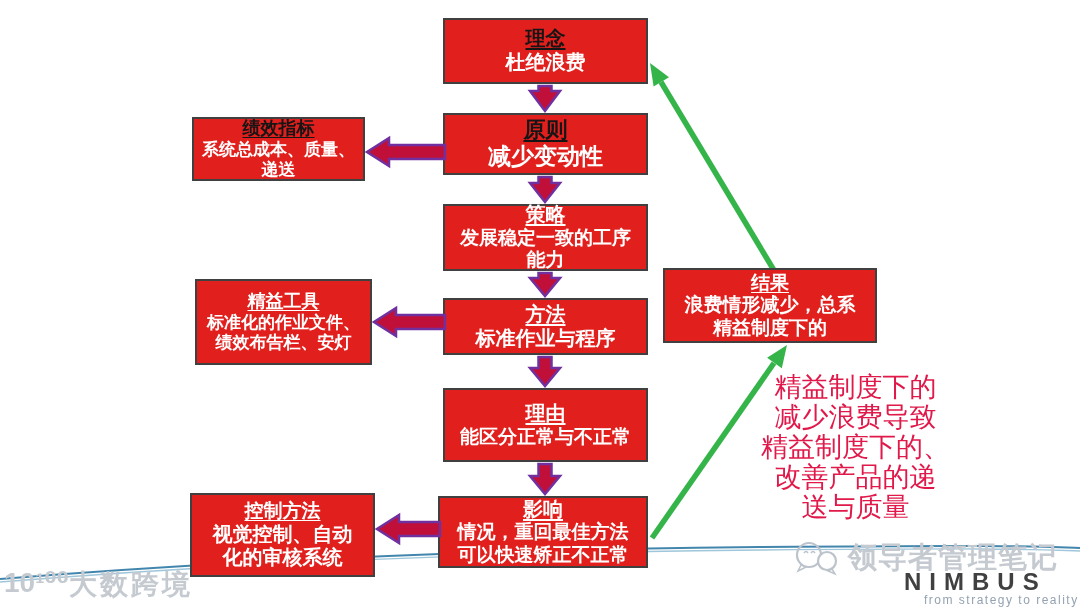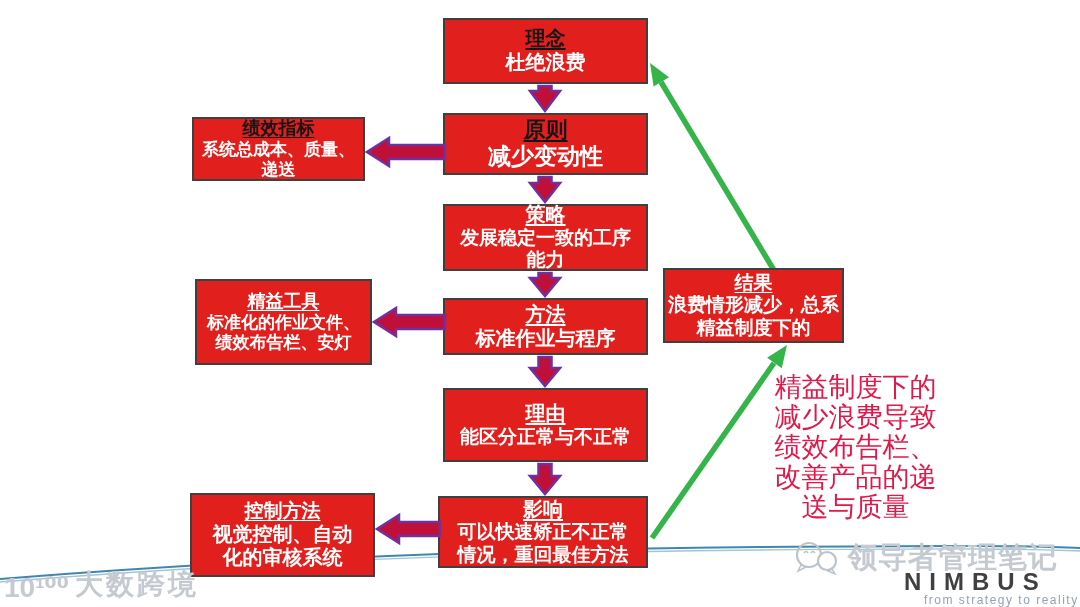--- a/index.html
+++ b/index.html
@@ -30,21 +30,21 @@
   #box-control .title{font-size:19px;}
   #box-control .body{font-size:20px;}
   #box-result .title{font-size:19px;}
   #box-result .body{font-size:19px;}
   #side-note{
     position:absolute;left:748px;top:372px;width:215px;z-index:2;
     color:#e0194a;font-size:27px;line-height:30px;font-weight:500;text-align:center;
   }
   
   #wm-left{
-    position:absolute;left:4px;top:566px;z-index:4;display:flex;align-items:flex-end;gap:6px;
+    position:absolute;left:4px;top:566px;z-index:4;display:flex;align-items:flex-start;
     color:#c5cad1;font-weight:700;
   }
   #wm-left .logo{font-size:28px;letter-spacing:0px;}
   #wm-left .label{font-size:28px;letter-spacing:3px;}
   #wm-right{position:absolute;left:792px;top:536px;width:280px;height:70px;z-index:4;}
   #wm-right .label{
     position:absolute;left:56px;top:2px;color:#c5cad1;font-weight:700;
     font-size:29px;letter-spacing:1px;white-space:nowrap;
   }
   #wm-right .brand{
@@ -105,22 +105,22 @@
   </div>
   <div class="box" id="box-reason" style="left:443px;top:388px;width:205px;height:74px">
     <div class="title">理由</div>
     <div class="body">
         <div>能区分正常与不正常</div>
       </div>
   </div>
   <div class="box" id="box-impact" style="left:438px;top:496px;width:210px;height:72px">
     <div class="title">影响</div>
     <div class="body">
+        <div>情况，重回最佳方法</div>
         <div>可以快速矫正不正常</div>
-        <div>情况，重回最佳方法</div>
       </div>
   </div>
 
   <div class="box dark-title" id="box-kpi" style="left:192px;top:117px;width:173px;height:64px">
     <div class="title">绩效指标</div>
     <div class="body">
         <div>系统总成本、质量、</div>
         <div>递送</div>
       </div>
   </div>
@@ -132,32 +132,32 @@
       </div>
   </div>
   <div class="box" id="box-control" style="left:190px;top:493px;width:185px;height:84px">
     <div class="title">控制方法</div>
     <div class="body">
         <div>视觉控制、自动</div>
         <div>化的审核系统</div>
       </div>
   </div>
 
-  <div class="box" id="box-result" style="left:663px;top:268px;width:181px;height:75px">
+  <div class="box" id="box-result" style="left:663px;top:268px;width:214px;height:75px">
     <div class="title">结果</div>
     <div class="body">
         <div>浪费情形减少，总系</div>
         <div>精益制度下的</div>
       </div>
   </div>
 
   <div id="side-note">
       <div>精益制度下的</div>
       <div>减少浪费导致</div>
-      <div>绩效布告栏、</div>
+      <div>精益制度下的、</div>
       <div>改善产品的递</div>
       <div>送与质量</div>
     </div>
 
   <svg class="layer" width="1080" height="607" style="z-index:3">
 
     <polygon points="538.5,86 551.5,86 551.5,91 551.5,91 551.5,91 551.5,91 551.5,91 551.5,91 551.5,91 551.5,91 551.5,91 551.5,91 551.5,91 551.5,91 551.5,91 551.5,91 551.5,91 551.5,91 551.5,91 551.5,91 560,91 545,111 530,91 538.5,91" fill="#c0103a" stroke="#7030a0" stroke-width="2.5"></polygon>
     <polygon points="538.5,177 551.5,177 551.5,183 560,183 545,202 530,183 538.5,183" fill="#c0103a" stroke="#7030a0" stroke-width="2.5"></polygon>
     <polygon points="538.5,273 551.5,273 551.5,278 560,278 545,296 530,278 538.5,278" fill="#c0103a" stroke="#7030a0" stroke-width="2.5"></polygon>
     <polygon points="538.5,357 551.5,357 551.5,368 560,368 545,386 530,368 538.5,368" fill="#c0103a" stroke="#7030a0" stroke-width="2.5"></polygon>

